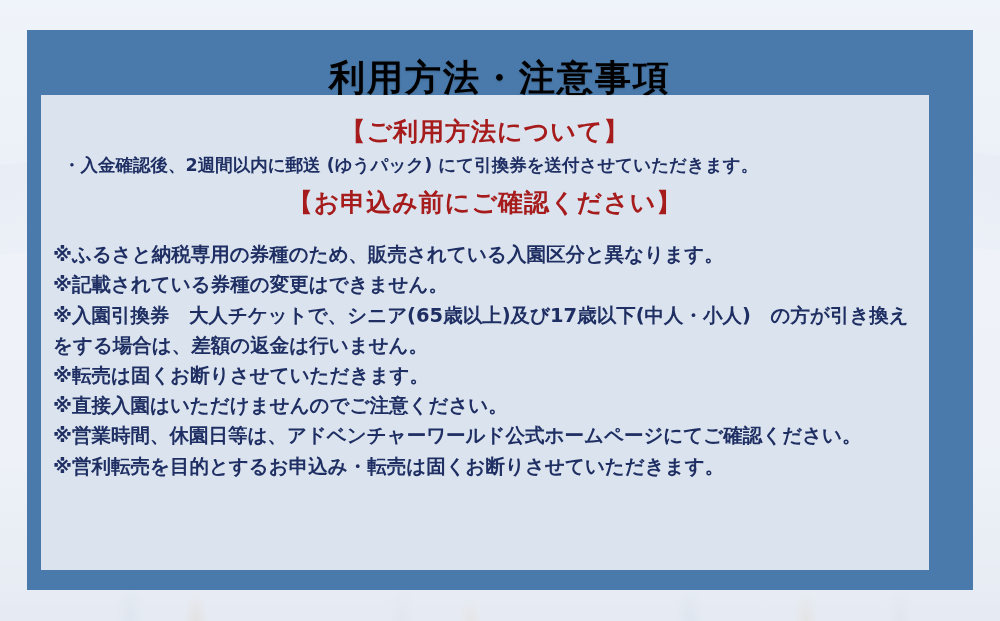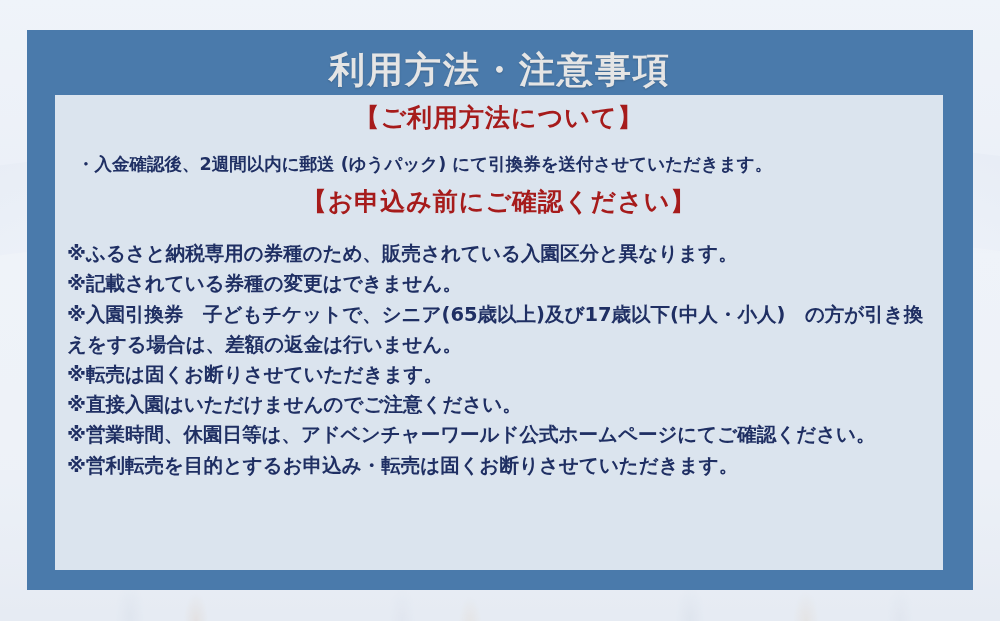--- a/index.html
+++ b/index.html
@@ -76,49 +76,49 @@
     background:rgba(240,244,250,0.55);
   }
 
   
   .frame {
     position:absolute;
     left:27px; top:30px; width:946px; height:560px;
     background:#4a7aab;
   }
   .frame-title {
-    position:absolute; left:0; top:8px; width:100%; height:64px;
+    position:absolute; left:0; top:16px; width:100%; height:64px;
     display:flex; align-items:center; justify-content:center;
-    color:#e5e5e5;
+    color:#000000;
     font-size:36px; font-weight:bold;
     letter-spacing:2px;
     text-shadow:0 1px 2px rgba(0,0,0,.18);
     font-family:"DejaVu Sans","Liberation Sans",sans-serif;
   }
 
   
   .panel {
     position:absolute;
-    left:28px; top:65px; width:888px; height:475px;
+    left:14px; top:65px; width:888px; height:475px;
     background:rgba(255,255,255,0.80);
-    padding:6px 12px 0 12px;
+    padding:20px 12px 0 12px;
   }
 
   .sec-head {
     text-align:center;
     color:#a61b1b;
     font-weight:bold;
     font-size:25px;
     line-height:1.35;
     letter-spacing:1px;
     font-family:"DejaVu Sans","Liberation Sans",sans-serif;
   }
   .sec-head.second { margin-top:8px;text-align:center; }
 
-  .bullets { margin-top:16px; }
+  .bullets { margin-top:3px; }
   .bullet {
     color:#1f2f63;
     font-size:17.5px;
     font-weight:bold;
     line-height:1.52;
     letter-spacing:0px;
     padding-left:10px;
     white-space:nowrap;
     font-family:"DejaVu Sans","Liberation Sans",sans-serif;
   }
@@ -161,21 +161,21 @@
 
       <div class="bullets">
         <div class="bullet">・入金確認後、2週間以内に郵送 (ゆうパック) にて引換券を送付させていただきます。</div>
       </div>
 
       <div class="sec-head second">【お申込み前にご確認ください】</div>
 
       <div class="notes">
         <div class="note">※ふるさと納税専用の券種のため、販売されている入園区分と異なります。</div>
         <div class="note">※記載されている券種の変更はできません。</div>
-        <div class="note">※入園引換券　子どもチケットで、シニア(65歳以上)及び17歳以下(中人・小人)　の方が引き換えをする場合は、差額の返金は行いません。</div>
+        <div class="note">※入園引換券　大人チケットで、シニア(65歳以上)及び17歳以下(中人・小人)　の方が引き換えをする場合は、差額の返金は行いません。</div>
         <div class="note">※転売は固くお断りさせていただきます。</div>
         <div class="note">※直接入園はいただけませんのでご注意ください。</div>
         <div class="note">※営業時間、休園日等は、アドベンチャーワールド公式ホームページにてご確認ください。</div>
         <div class="note">※営利転売を目的とするお申込み・転売は固くお断りさせていただきます。</div>
       </div>
 
     </div>
   </div>
 </div>
 

